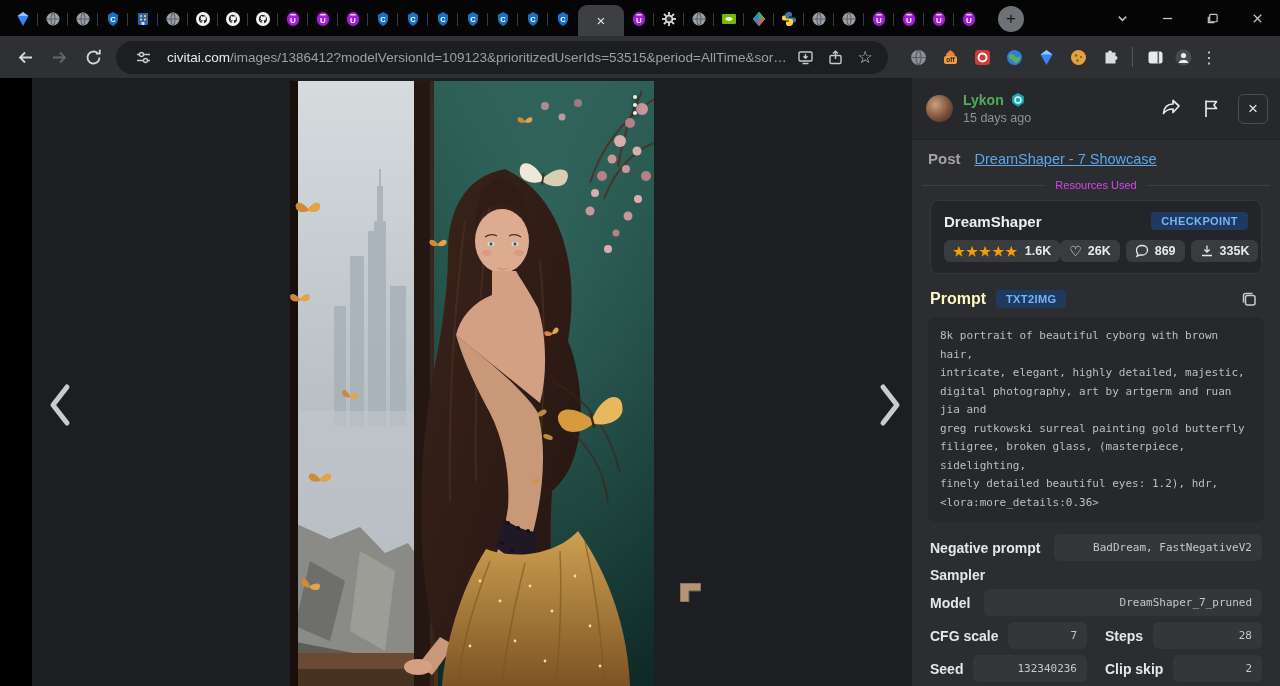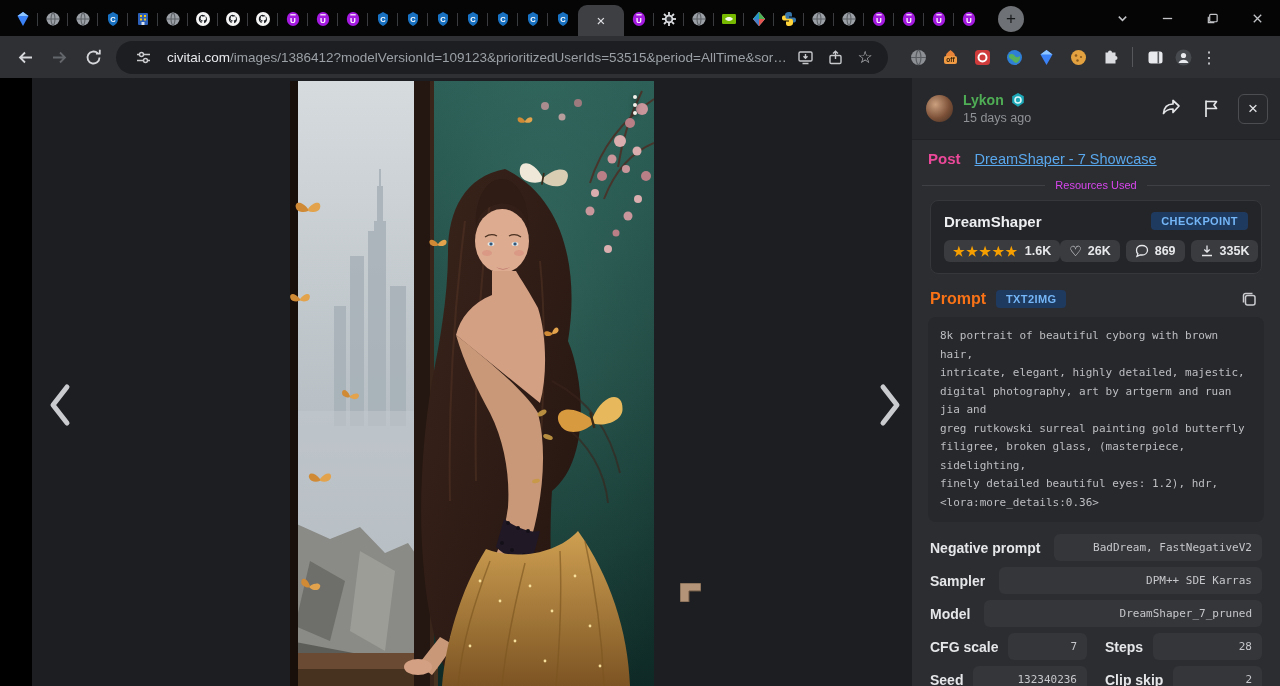--- a/index.html
+++ b/index.html
@@ -56,36 +56,36 @@
   .avatar { width:27px; height:27px; border-radius:50%; background:radial-gradient(circle at 35% 35%, #caa07f, #7c5138 55%, #3c2a20); flex:none; }
   .uinfo { margin-left:10px; }
   .uname-row { display:flex; align-items:center; gap:6px; }
   .uname { color:#4fae55; font-size:14px; font-weight:700; cursor:pointer; }
   .utime { color:#8f9296; font-size:12.5px; margin-top:3px; }
   .hdr-actions { margin-left:auto; display:flex; align-items:center; gap:6px; }
   .hdr-icon { width:34px; height:34px; display:flex; align-items:center; justify-content:center; cursor:pointer; }
   .hdr-icon svg { width:21px; height:21px; }
   .close-btn { width:30px; height:30px; border:1px solid #4b4d51; border-radius:6px; display:flex; align-items:center; justify-content:center; color:#e3e5e7; font-size:17px; cursor:pointer; margin-left:4px; }
   .post-row { display:flex; align-items:center; gap:14px; padding:10px 16px 8px; flex:none; }
-  .post-label { font-size:15px; font-weight:700; color:#ec4899; }
+  .post-label { font-size:15px; font-weight:700; color:#a3a3a3; }
   .post-link { font-size:14.5px; color:#59a7ec; text-decoration:underline; cursor:pointer; }
   .sect-div { display:flex; align-items:center; gap:10px; color:#d946ef; font-size:11px; padding:0 10px; margin:4px 0 2px; flex:none; }
   .sect-div::before, .sect-div::after { content:''; flex:1; height:1px; background:#3e4045; }
   .res-card { margin:7px 18px 9px; background:#242529; border:1px solid #36373b; border-radius:8px; padding:11px 13px; flex:none; }
   .res-title-row { display:flex; align-items:center; justify-content:space-between; }
   .res-name { font-size:15px; font-weight:600; color:#eceef0; }
   .type-badge { background:#1f3a5f; color:#74b6f7; font-size:11px; font-weight:700; letter-spacing:.4px; padding:3px 10px; border-radius:4px; cursor:default; }
   .res-stats { display:flex; align-items:center; justify-content:space-between; margin-top:10px; }
   .pill { background:#3a3b3f; border-radius:6px; padding:4px 9px; display:flex; align-items:center; gap:6px; color:#e6e8ea; font-weight:700; font-size:12.5px; cursor:pointer; }
   .stars { color:#f59f00; font-size:13px; letter-spacing:1.5px; line-height:1; }
   .pill svg { width:14px; height:14px; }
   .pill .heart { font-size:14px; line-height:1; font-weight:400; }
   .pill-group { display:flex; gap:6px; }
   .prompt-head { display:flex; align-items:center; gap:10px; padding:3px 18px 5px; flex:none; }
-  .prompt-label { font-size:16px; font-weight:700; color:#f97316; }
+  .prompt-label { font-size:16px; font-weight:700; color:#fef9c3; }
   .copy-btn { margin-left:auto; width:26px; height:26px; display:flex; align-items:center; justify-content:center; cursor:pointer; }
   .copy-btn svg { width:18px; height:18px; }
   .prompt-box { margin:0 16px 6px; background:#27282c; border-radius:8px; padding:10px 12px; font-family:"DejaVu Sans Mono", monospace; font-size:11px; line-height:18.5px; color:#bdbec1; white-space:pre-wrap; flex:none; }
   .field-row { display:flex; align-items:center; gap:14px; margin:6px 18px 0; flex:none; }
   .field-label { font-size:14px; font-weight:600; color:#e4e6e8; white-space:nowrap; }
   .value-box { flex:1; background:#35363a; border-radius:6px; height:27px; display:flex; align-items:center; justify-content:flex-end; padding:0 10px; font-family:"DejaVu Sans Mono", monospace; font-size:11px; color:#c6c7ca; }
   .grid-row { display:flex; gap:18px; margin:6px 18px 0; flex:none; }
   .grid-cell { flex:1; display:flex; align-items:center; gap:10px; }
 </style>
 </head>
@@ -746,21 +746,20 @@
 filigree, broken glass, (masterpiece, sidelighting,
 finely detailed beautiful eyes: 1.2), hdr,
 &lt;lora:more_details:0.36&gt;</div>
 
       <div class="field-row">
         <span class="field-label">Negative prompt</span>
         <span class="value-box">BadDream, FastNegativeV2</span>
       </div>
       <div class="field-row">
         <span class="field-label">Sampler</span>
-        <span class="value-box">DPM++ SDE Karras</span>
       </div>
       <div class="field-row">
         <span class="field-label">Model</span>
         <span class="value-box">DreamShaper_7_pruned</span>
       </div>
 
       <div class="grid-row">
         <div class="grid-cell">
           <span class="field-label">CFG scale</span>
           <span class="value-box">7</span>

